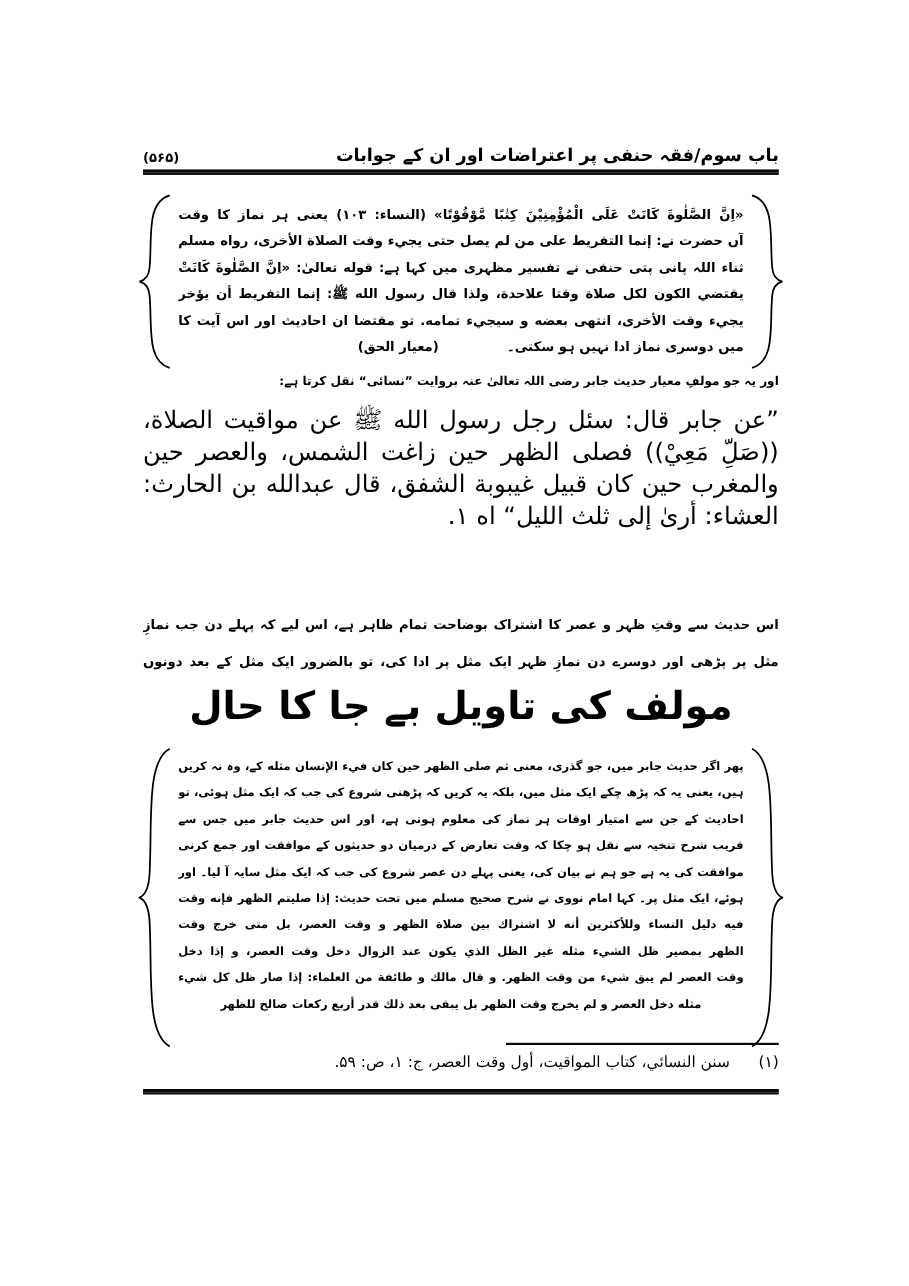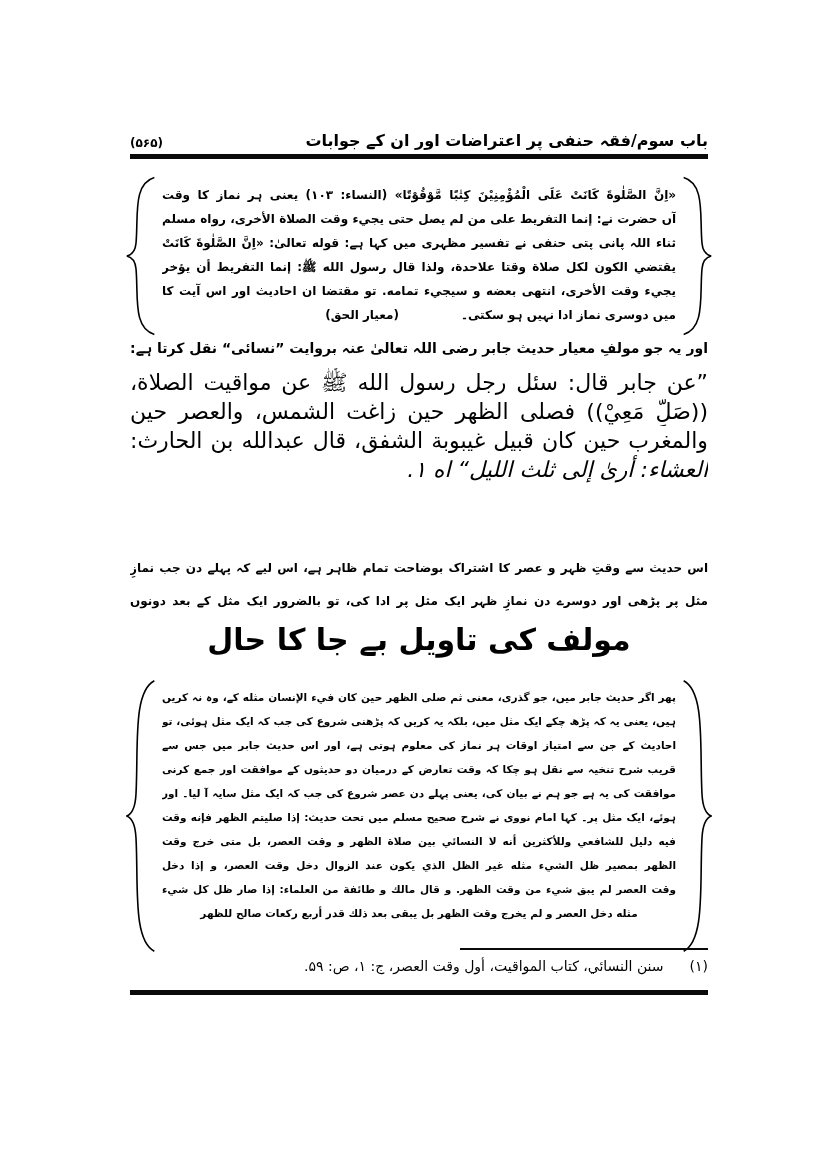--- a/index.html
+++ b/index.html
@@ -41,41 +41,41 @@
   #block1 .bline { font-size:12px; line-height:24px; height:24px; }
   #block2 .bline { font-size:10.5px; line-height:24px; height:24px; }
   .bline.center  { text-align:right; text-align-last:center; }
   .attrib-row {
     display:flex; direction:rtl; justify-content:flex-start;
     font-weight:bold; font-size:12px; line-height:24px; height:24px;
   }
   .attrib-row .attrib { margin-right:62px; }
 
   
-  #intro { top:340px; left:130px; width:578px; font-size:14px; text-align:right; font-weight:bold; }
+  #intro { top:340px; left:130px; width:578px; font-size:11px; text-align:right; font-weight:bold; }
 
   
   #hadith { top:368px; left:130px; width:578px; }
   #hadith .hline {
     font-size:22px; line-height:29px; height:29px; overflow:hidden;
     text-align:justify; text-align-last:justify; direction:rtl;
   }
-  #hadith .hline.endline { text-align:center; text-align-last:right;font-style:italic; }
+  #hadith .hline.endline { text-align:center; text-align-last:right; }
 
   
   #urdu-para { top:552px; left:130px; width:578px; }
   #urdu-para .uline {
     font-size:12px; line-height:33px; height:33px; overflow:hidden;
     text-align:justify; text-align-last:justify; font-weight:bold;
   }
 
   
   #section-heading {
     top:622px; left:130px; width:578px; text-align:center;
-    font-size:30px; font-weight:bold;
+    font-size:35px; font-weight:bold;
   }
 
   
   #footnote-rule { top:948px; left:460px; width:248px; border-top:2px solid #0a0a0a; }
   #footnote {
     top:958px; left:130px; width:578px;
     display:flex; direction:rtl; gap:26px;
     font-size:14px;
   }
   #bottom-rule { top:990px; left:130px; width:578px; }
@@ -132,21 +132,21 @@
   <svg class="brace r" viewBox="0 0 36 100" preserveAspectRatio="none">
     <path d="M2 1 C 28 5, 21 25, 24 42 C 25 48, 31 49.5, 35 50 C 31 50.5, 25 52, 24 58 C 21 75, 28 95, 2 99" fill="none" stroke="#000" stroke-width="1.6" vector-effect="non-scaling-stroke"></path>
   </svg>
   <div class="inner">
     <div class="bline">پھر اگر حدیث جابر میں، جو گذری، معنی ثم صلى الظهر حين كان فيء الإنسان مثله کے، وہ نہ کریں جو ہم نے کیے</div>
     <div class="bline">ہیں، یعنی یہ کہ پڑھ چکے ایک مثل میں، بلکہ یہ کریں کہ پڑھنی شروع کی جب کہ ایک مثل ہوئی، تو تعارض ہوگا درمیان ان</div>
     <div class="bline">احادیث کے جن سے امتیاز اوقات ہر نماز کی معلوم ہوتی ہے، اور اس حدیث جابر میں جس سے اشتراک نکالتے ہیں، اور عن</div>
     <div class="bline">قریب شرح تنخیہ سے نقل ہو چکا کہ وقت تعارض کے درمیان دو حدیثوں کے موافقت اور جمع کرنی چاہیے۔ اور صورت</div>
     <div class="bline">موافقت کی یہ ہے جو ہم نے بیان کی، یعنی پہلے دن عصر شروع کی جب کہ ایک مثل سایہ آ لیا۔ اور دوسرے دن ظہر سے فارغ</div>
     <div class="bline">ہوئے، ایک مثل پر۔ کہا امام نووی نے شرح صحیح مسلم میں تحت حدیث: إذا صليتم الظهر فإنه وقت إلى بحضر</div>
-    <div class="bline">فيه دليل للشافعي وللأكثرين أنه لا النسائي بين صلاة الظهر و وقت العصر، بل متى خرج وقت</div>
+    <div class="bline">فيه دليل النساء وللأكثرين أنه لا اشتراك بين صلاة الظهر و وقت العصر، بل متى خرج وقت</div>
     <div class="bline">الظهر بمصير ظل الشيء مثله غير الظل الذي يكون عند الزوال دخل وقت العصر، و إذا دخل</div>
     <div class="bline">وقت العصر لم يبق شيء من وقت الظهر. و قال مالك و طائفة من العلماء: إذا صار ظل كل شيء</div>
     <div class="bline center">مثله دخل العصر و لم يخرج وقت الظهر بل يبقى بعد ذلك قدر أربع ركعات صالح للظهر</div>
   </div>
 </div>
 
 <div class="abs" id="footnote-rule"></div>
 <div class="abs" id="footnote">
   <span>(۱)</span>
   <span>سنن النسائي، كتاب المواقيت، أول وقت العصر، ج: ۱، ص: ۵۹.</span>

